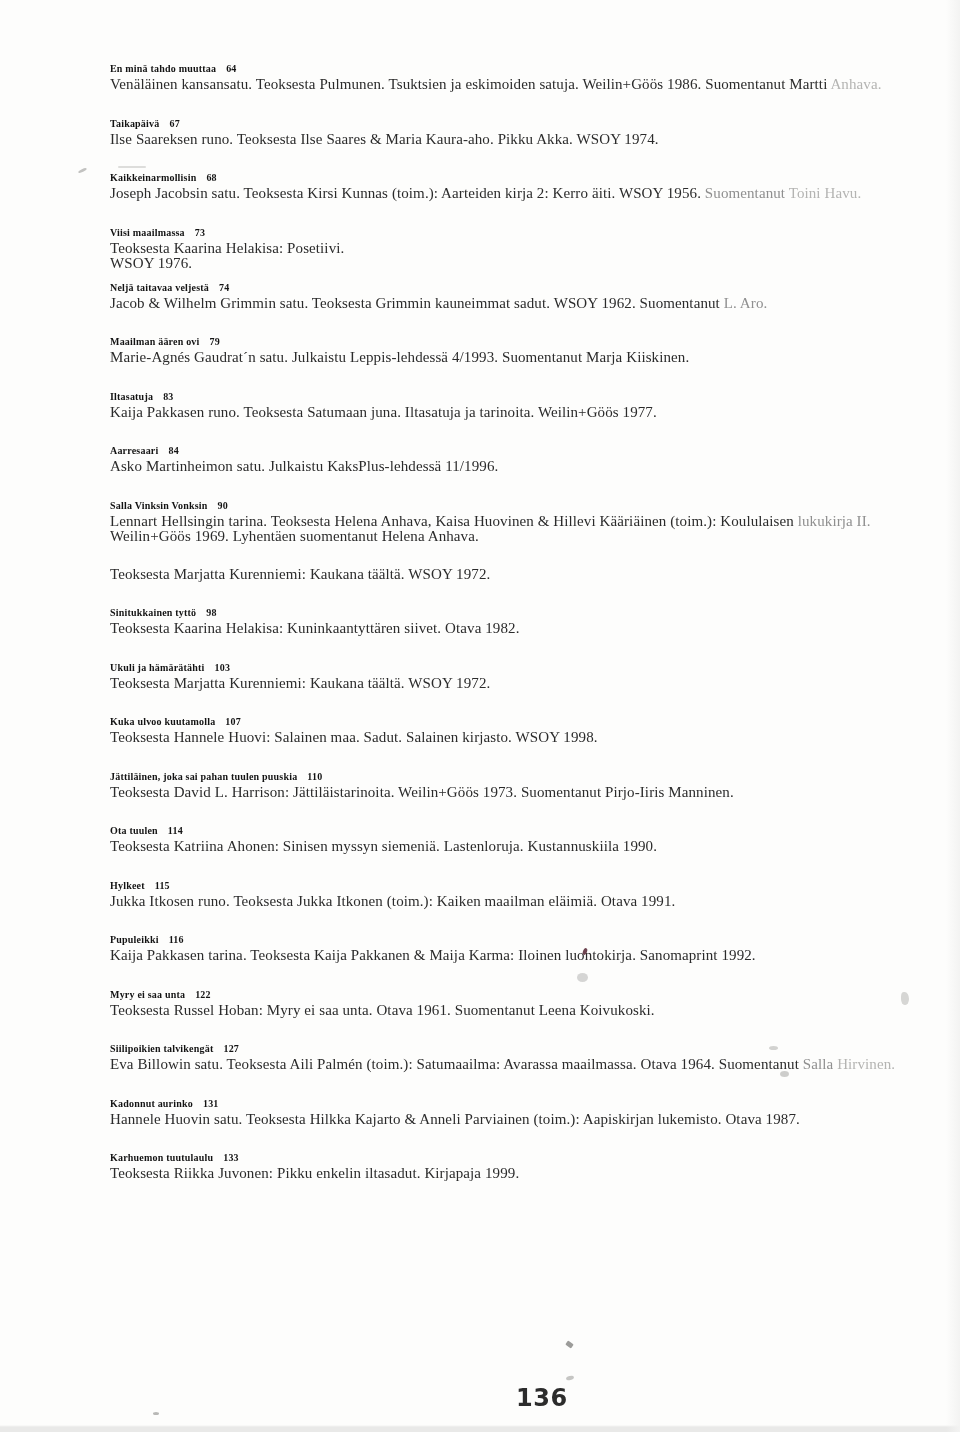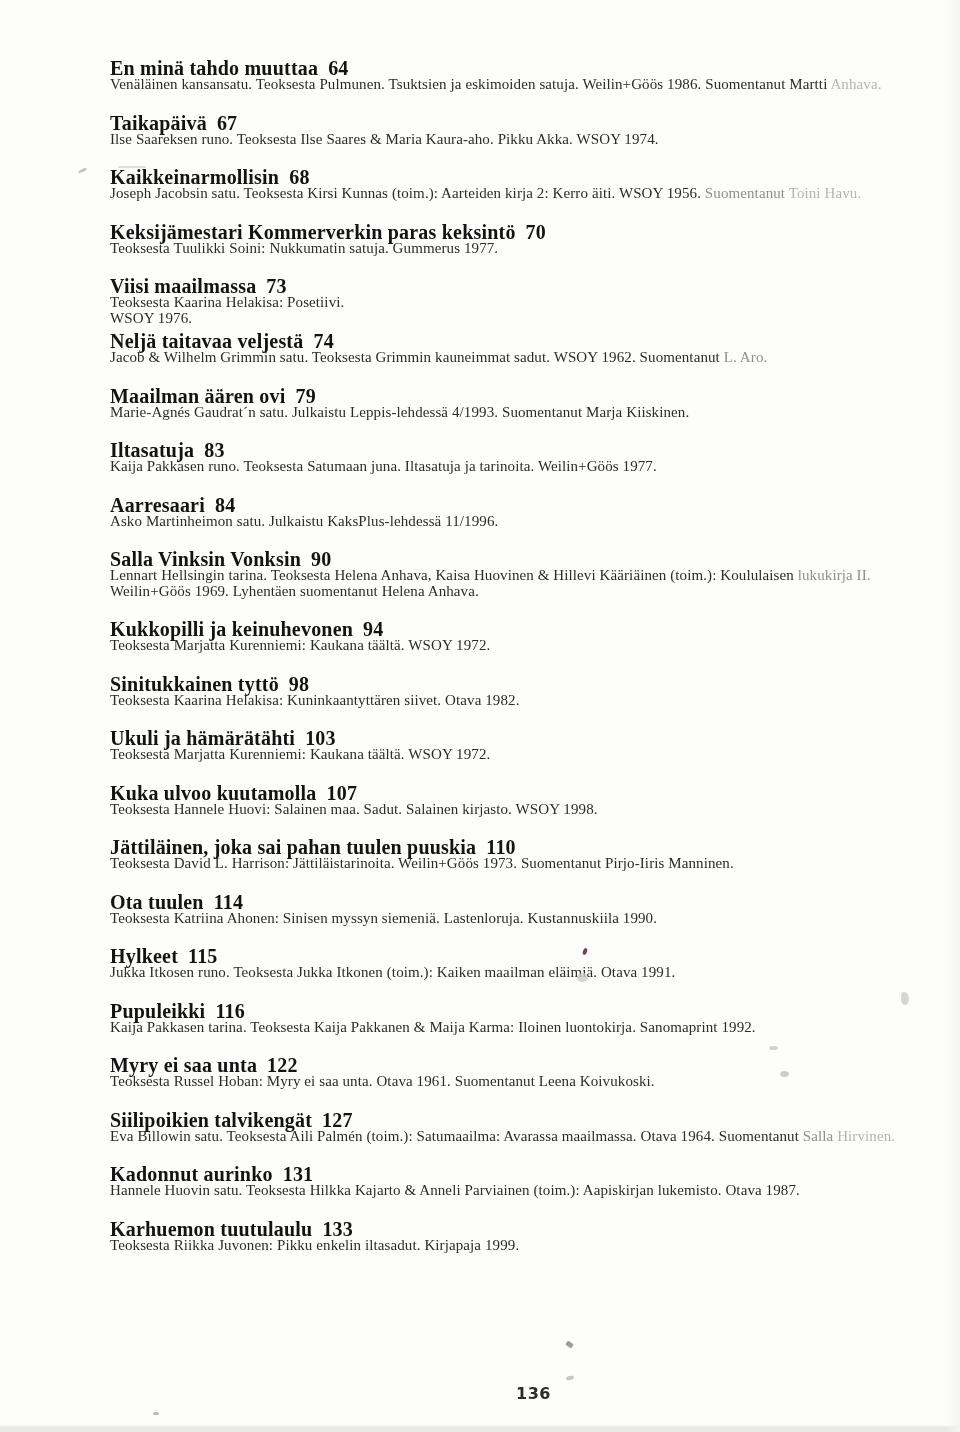--- a/index.html
+++ b/index.html
@@ -20,42 +20,42 @@
   }
   .content {
     position: absolute;
     left: 110px; top: 60px;
     width: 816px;
   }
   .entry { margin-bottom: 22px; }
   .entry.compact { margin-bottom: 7px; }
   .entry-title {
     font-weight: bold;
-    font-size: 20px;
+    font-size: 10px;
     line-height: 17px;
     letter-spacing: 0.2px;
     white-space: nowrap;
     color: #131313;
   }
   .title-num { margin-left: 10px; }
   .desc-line {
     font-size: 15px;
     line-height: 15.5px;
     white-space: nowrap;
     color: #2b2b2b;
     letter-spacing: 0.1px;
   }
   .fade1 { color: #8f8f8f; }
   .fade2 { color: #b4b4b2; }
   .page-number {
     position: absolute;
     left: 516px; top: 1384px;
     font-family: "DejaVu Sans", sans-serif;
     font-weight: bold;
-    font-size: 16px;
+    font-size: 24px;
     color: #2c2c2c;
     letter-spacing: 0.5px;
   }
   .speck { position: absolute; border-radius: 50%; }
 </style>
 </head>
 <body>
 
 <div class="page">
 
@@ -74,26 +74,20 @@
         </div>
     </div>
 
     <div class="entry">
       <div class="entry-title"><span class="title-text">Kaikkeinarmollisin</span><span class="title-num">68</span></div>
       <div class="desc">
           <div class="desc-line"><span>Joseph Jacobsin satu. Teoksesta Kirsi Kunnas (toim.): Aarteiden kirja 2: Kerro äiti. WSOY 1956. </span><span class="fade1">Suomentanut </span><span class="fade2">Toini Havu.</span></div>
         </div>
     </div>
 
-    <div class="entry">
-      <div class="entry-title"><span class="title-text">Keksijämestari Kommerverkin paras keksintö</span><span class="title-num">70</span></div>
-      <div class="desc">
-          <div class="desc-line"><span>Teoksesta Tuulikki Soini: Nukkumatin satuja. Gummerus 1977.</span></div>
-        </div>
-    </div>
 
     <div class="entry compact">
       <div class="entry-title"><span class="title-text">Viisi maailmassa</span><span class="title-num">73</span></div>
       <div class="desc">
           <div class="desc-line"><span>Teoksesta Kaarina Helakisa: Posetiivi.</span></div>
           <div class="desc-line"><span>WSOY 1976.</span></div>
         </div>
     </div>
 
     <div class="entry">
@@ -126,21 +120,20 @@
 
     <div class="entry">
       <div class="entry-title"><span class="title-text">Salla Vinksin Vonksin</span><span class="title-num">90</span></div>
       <div class="desc">
           <div class="desc-line"><span>Lennart Hellsingin tarina. Teoksesta Helena Anhava, Kaisa Huovinen &amp; Hillevi Kääriäinen (toim.): Koululaisen </span><span class="fade1">lukukirja II.</span></div>
           <div class="desc-line"><span>Weilin+Göös 1969. Lyhentäen suomentanut Helena Anhava.</span></div>
         </div>
     </div>
 
     <div class="entry">
-      <div class="entry-title"><span class="title-text">Kukkopilli ja keinuhevonen</span><span class="title-num">94</span></div>
       <div class="desc">
           <div class="desc-line"><span>Teoksesta Marjatta Kurenniemi: Kaukana täältä. WSOY 1972.</span></div>
         </div>
     </div>
 
     <div class="entry">
       <div class="entry-title"><span class="title-text">Sinitukkainen tyttö</span><span class="title-num">98</span></div>
       <div class="desc">
           <div class="desc-line"><span>Teoksesta Kaarina Helakisa: Kuninkaantyttären siivet. Otava 1982.</span></div>
         </div>

